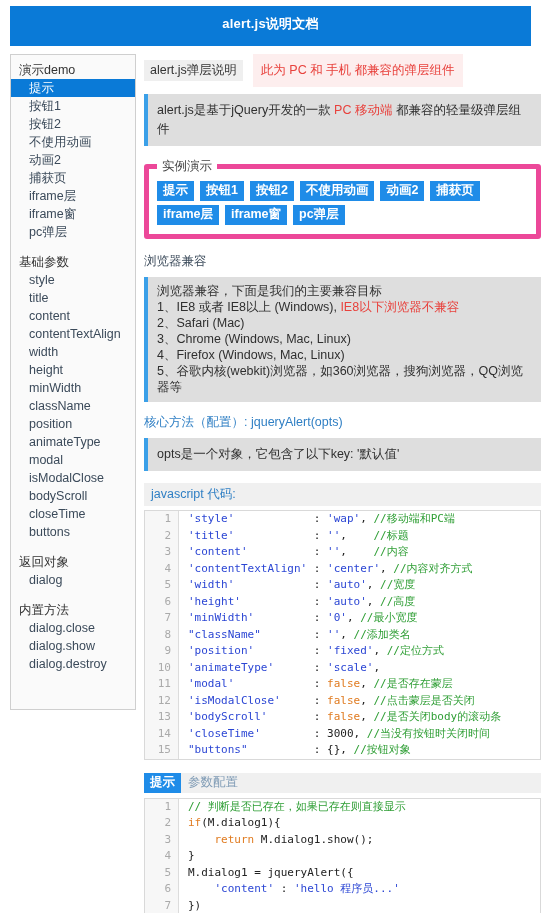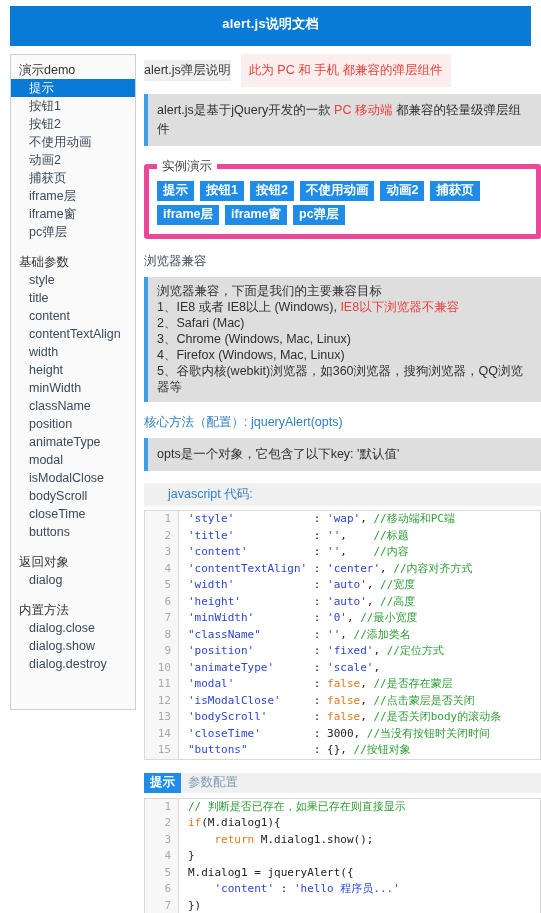--- a/index.html
+++ b/index.html
@@ -78,21 +78,21 @@
   .row-inline {
     display: flex;
     align-items: center;
     gap: 10px;
     margin-bottom: 7px;
   }
   .tag-gray {
     background: #efefef;
     color: #333;
     font-size: 12.5px;
-    padding: 2px 0;
+    padding: 2px 6px;
     display: inline-block;
   }
   .tag-red {
     background: #fdeeee;
     color: #e8413c;
     font-size: 12.5px;
     padding: 8px 8px;
     display: inline-block;
   }
 
@@ -152,21 +152,21 @@
     padding: 6px 8px 7px 9px;
     margin-bottom: 12px;
   }
   .quote-list .hl { color: #e8413c; }
   .quote-list div { white-space: normal; }
 
   .code-label {
     background: #f0f0f0;
     color: #2f7fc4;
     font-size: 12.5px;
-    padding: 3px 24px;
+    padding: 3px 7px;
     margin-bottom: 4px;
   }
 
   
   .code-block {
     border: 1px solid #d9d9d9;
     background: #f7f7f7;
     font-family: "DejaVu Sans Mono", "Liberation Mono", monospace;
     font-size: 11px;
     line-height: 16.5px;

